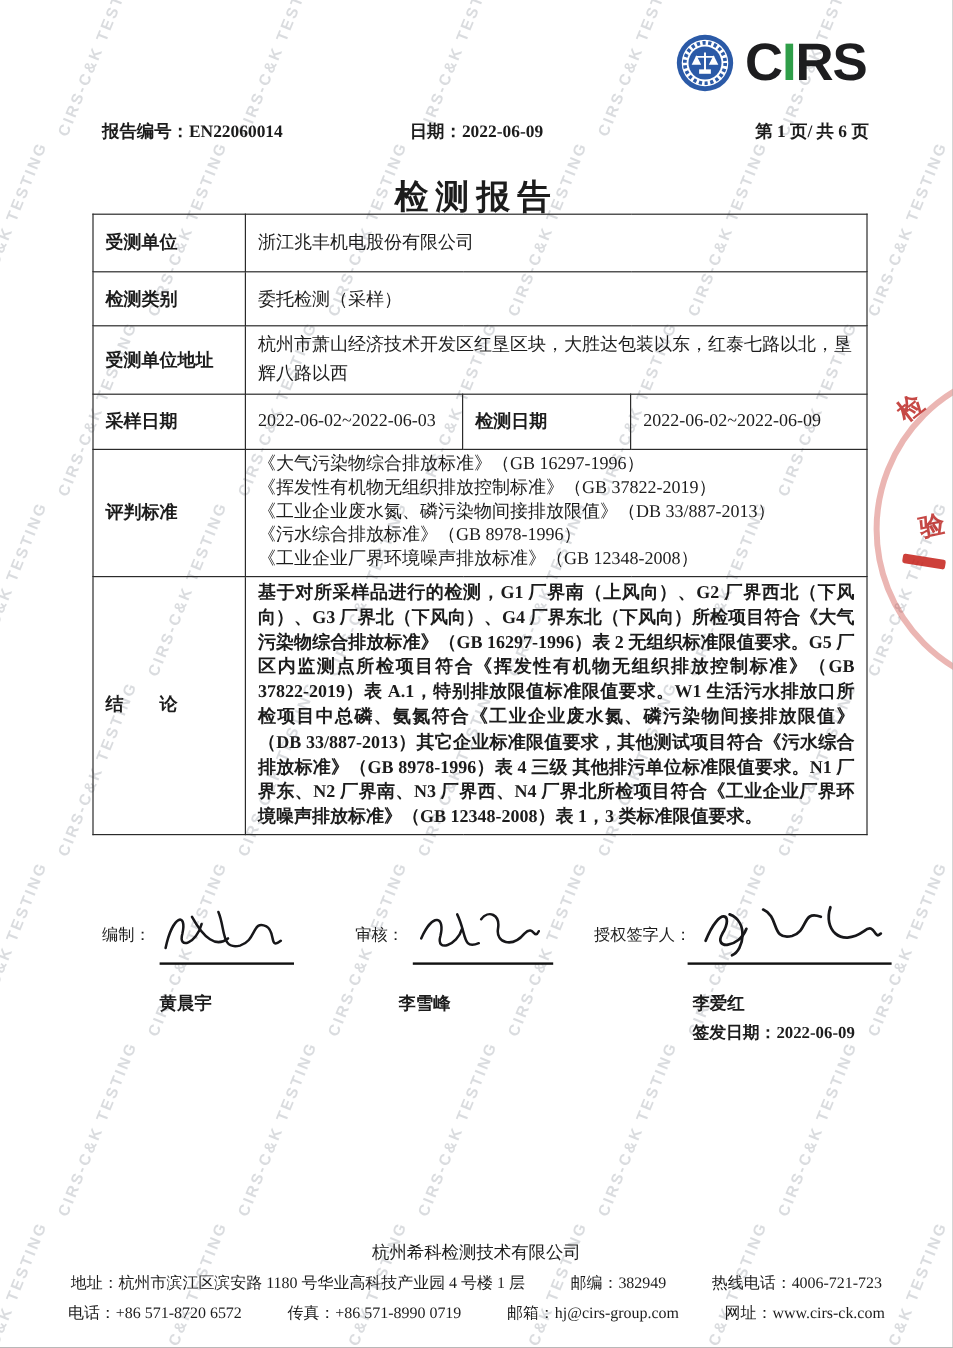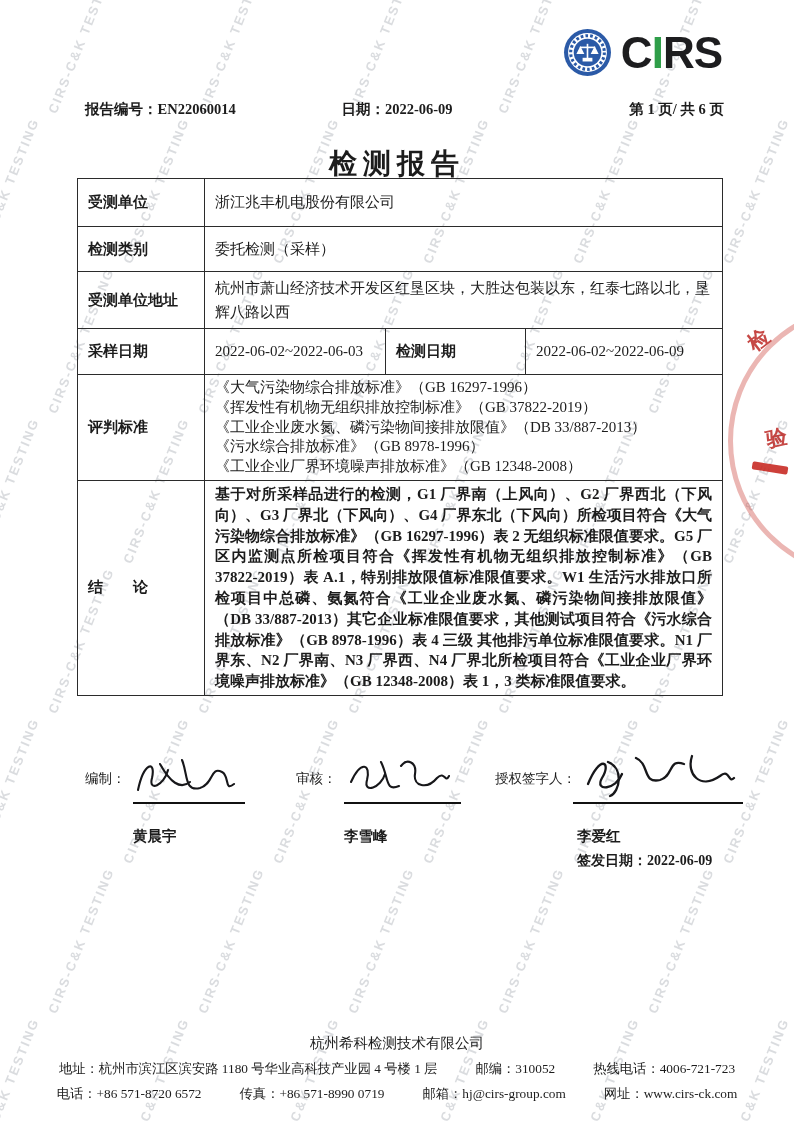--- a/index.html
+++ b/index.html
@@ -204,21 +204,21 @@
         <span class="sig-label">审核：</span>
         <svg class="sig-svg" width="110" height="50" viewBox="0 0 110 50">
           <g fill="none" stroke="#17171a" stroke-width="2.1" stroke-linecap="round">
             <path d="M10 30 C20 8, 30 12, 26 28 C22 42, 40 36, 44 22"></path>
             <path d="M40 10 C48 26, 44 40, 58 34"></path>
             <path d="M60 14 C66 6, 76 10, 74 22 C72 34, 86 38, 96 26 C104 18, 104 32, 108 24"></path>
           </g>
         </svg>
       </div>
       <div class="sig-under" style="margin-left:48px"></div>
-      <div class="sig-name" style="margin-left:48px">李雪峰</div>
+      <div class="sig-name" style="margin-left:36px">李雪峰</div>
     </div>
 
     <div class="sig-group" style="left:495px;width:248px">
       <div class="sig-top">
         <span class="sig-label">授权签字人：</span>
         <svg class="sig-svg" width="158" height="54" viewBox="0 0 158 54">
           <g fill="none" stroke="#17171a" stroke-width="2.3" stroke-linecap="round">
             <path d="M8 36 C20 6, 32 14, 22 30 C14 44, 36 42, 42 26"></path>
             <path d="M28 14 C44 20, 40 44, 30 48"></path>
             <path d="M56 10 C70 16, 62 36, 80 32 C94 28, 88 10, 104 16"></path>
@@ -233,21 +233,21 @@
 
     <div class="stamp-circle"></div>
     <div class="stamp-char stamp-char-1">检</div>
     <div class="stamp-char stamp-char-2">验</div>
     <div class="stamp-dash"></div>
 
     <div class="footer">
       <div class="f-company">杭州希科检测技术有限公司</div>
       <div class="f-row">
         <span><span>地址：</span><span>杭州市滨江区滨安路 1180 号华业高科技产业园 4 号楼 1 层</span></span>
-        <span><span>邮编：</span><span>310052</span></span>
+        <span><span>邮编：</span><span>382949</span></span>
         <span><span>热线电话：</span><span>4006-721-723</span></span>
       </div>
       <div class="f-row">
         <span><span>电话：</span><span>+86 571-8720 6572</span></span>
         <span><span>传真：</span><span>+86 571-8990 0719</span></span>
         <span><span>邮箱：</span><span>hj@cirs-group.com</span></span>
         <span><span>网址：</span><span>www.cirs-ck.com</span></span>
       </div>
     </div>
 

